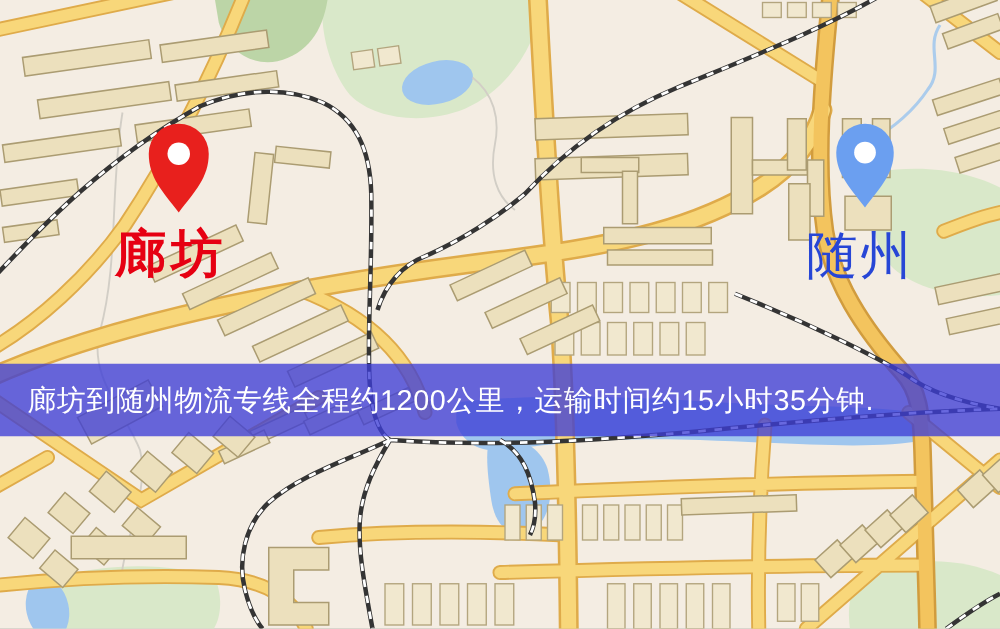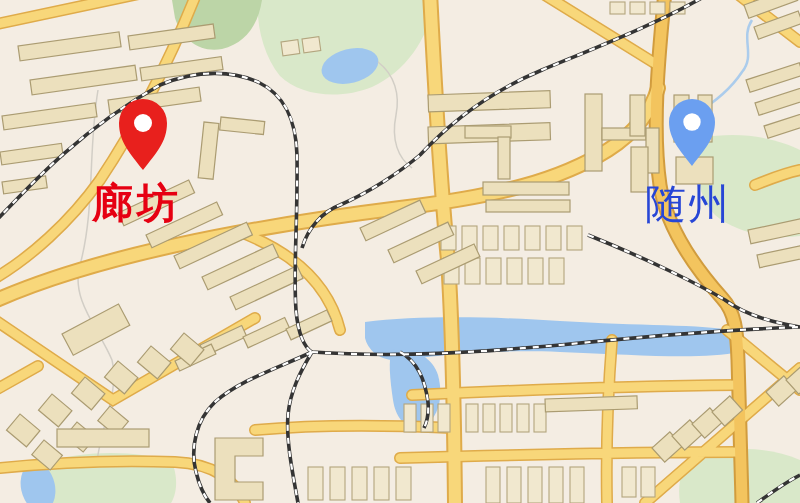--- a/index.html
+++ b/index.html
@@ -194,13 +194,16 @@
 
     <g>
       <path fill="#6b9ff0" transform="translate(692,166)" d="M0,0 C-12,-16 -23,-27 -23,-44 A23,23 0 1,1 23,-44 C23,-27 12,-16 0,0 Z"></path>
       <circle cx="692" cy="122" r="8.7" fill="#ffffff"></circle>
     </g>
 
     <text class="maplabel" x="92" y="217" font-size="41" font-weight="bold" letter-spacing="4" fill="#e60012">廊坊</text>
     <text class="maplabel" x="645" y="218" font-size="41" font-weight="normal" letter-spacing="2" fill="#2746d6">随州</text>
   </svg>
 
+  <div class="banner">
+    <span>廊坊到随州物流专线全程约1200公里，运输时间约15小时35分钟.</span>
+  </div>
 </div>
 
 </body></html>

